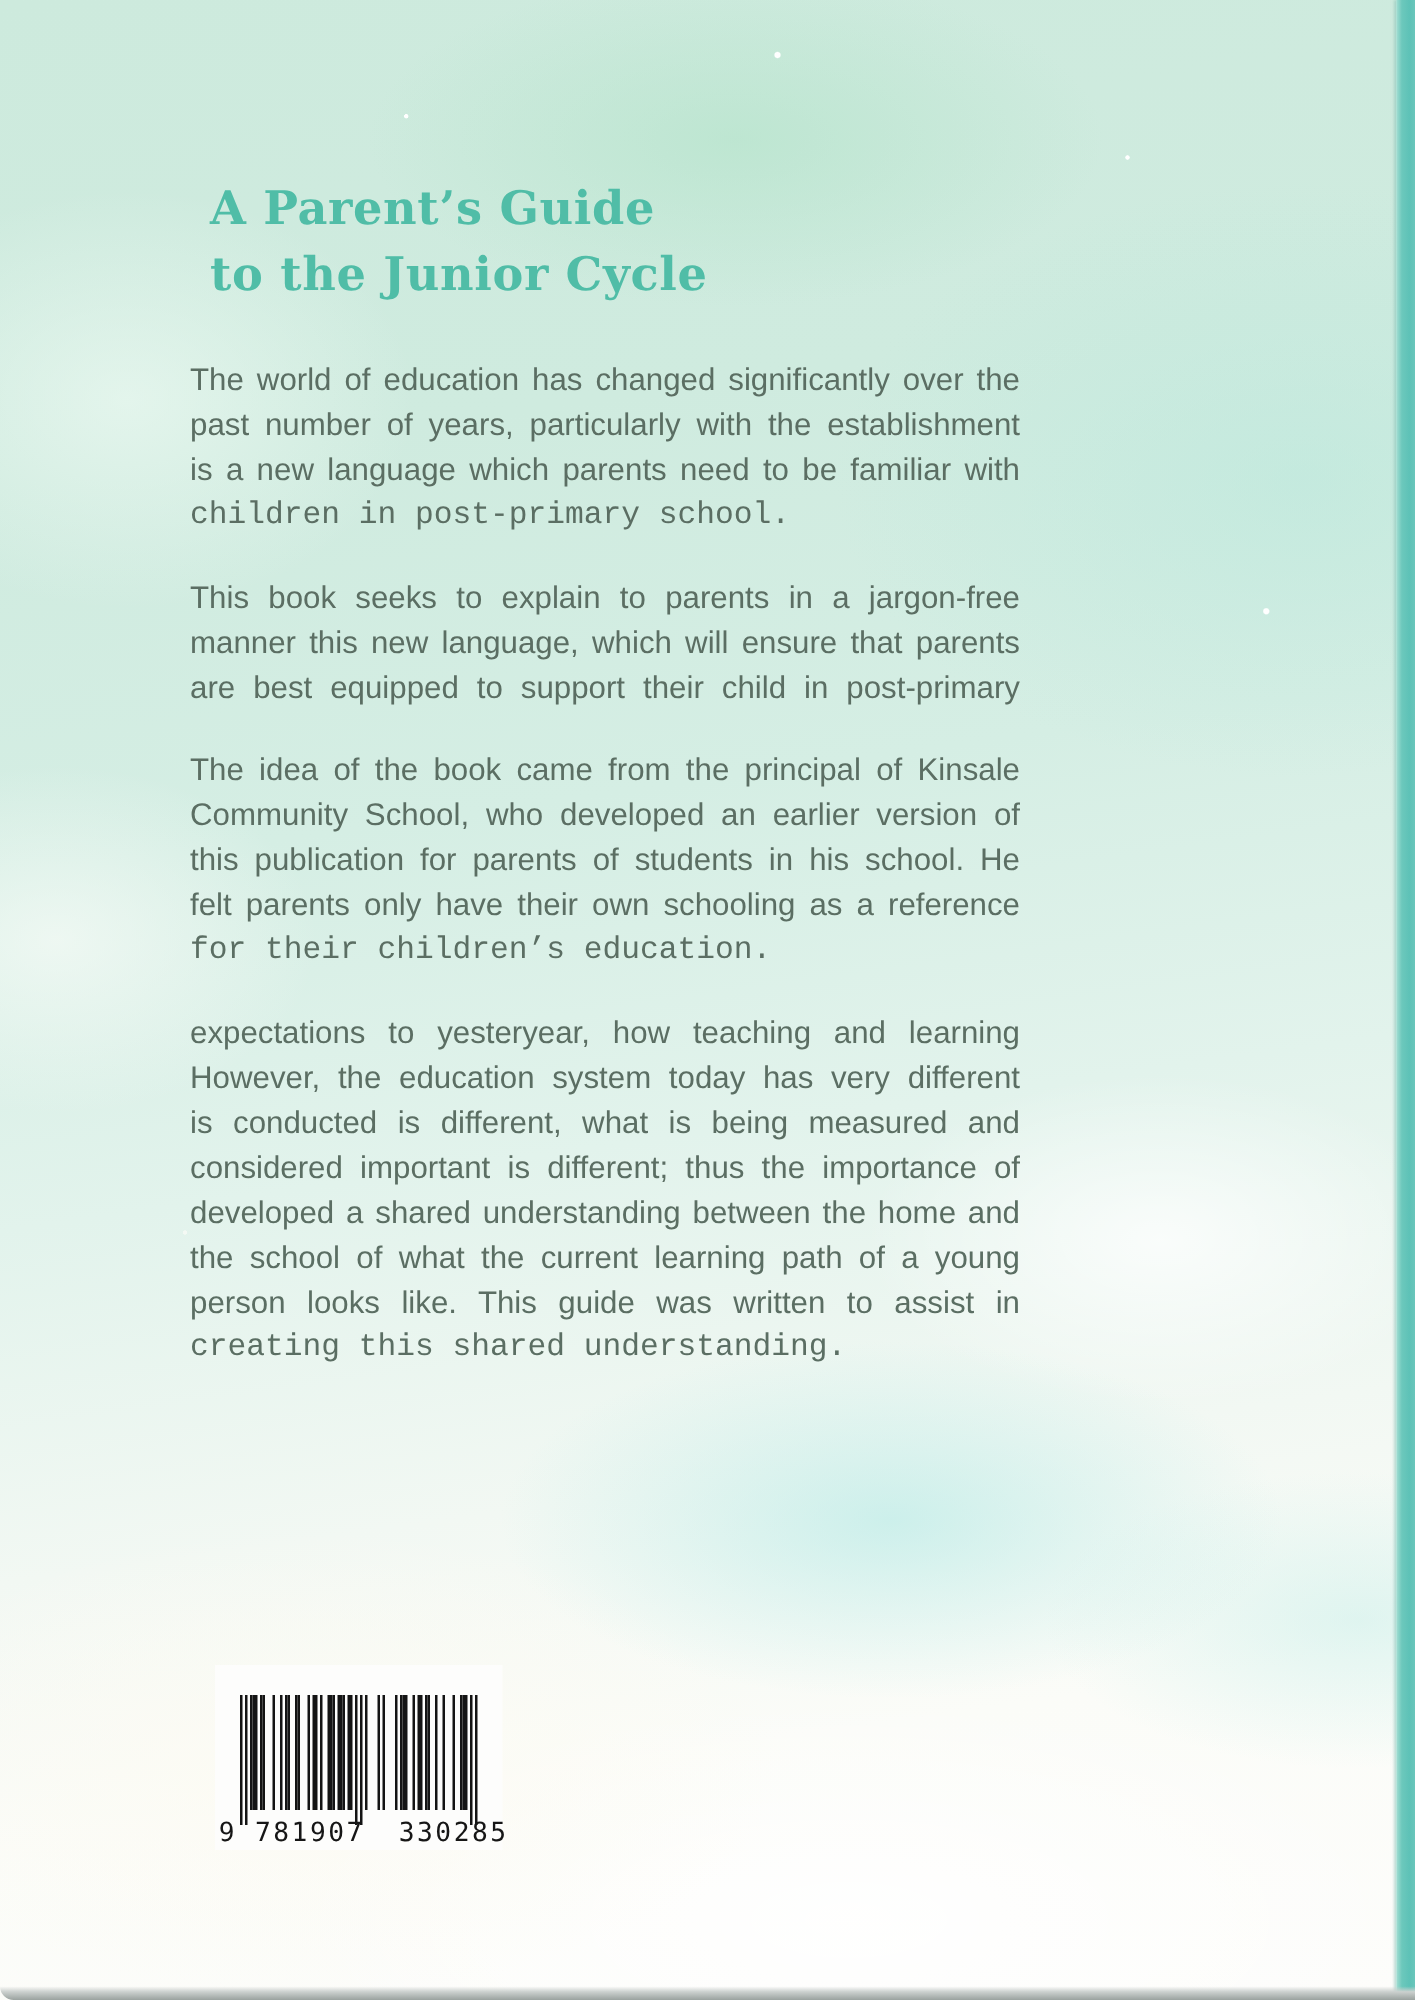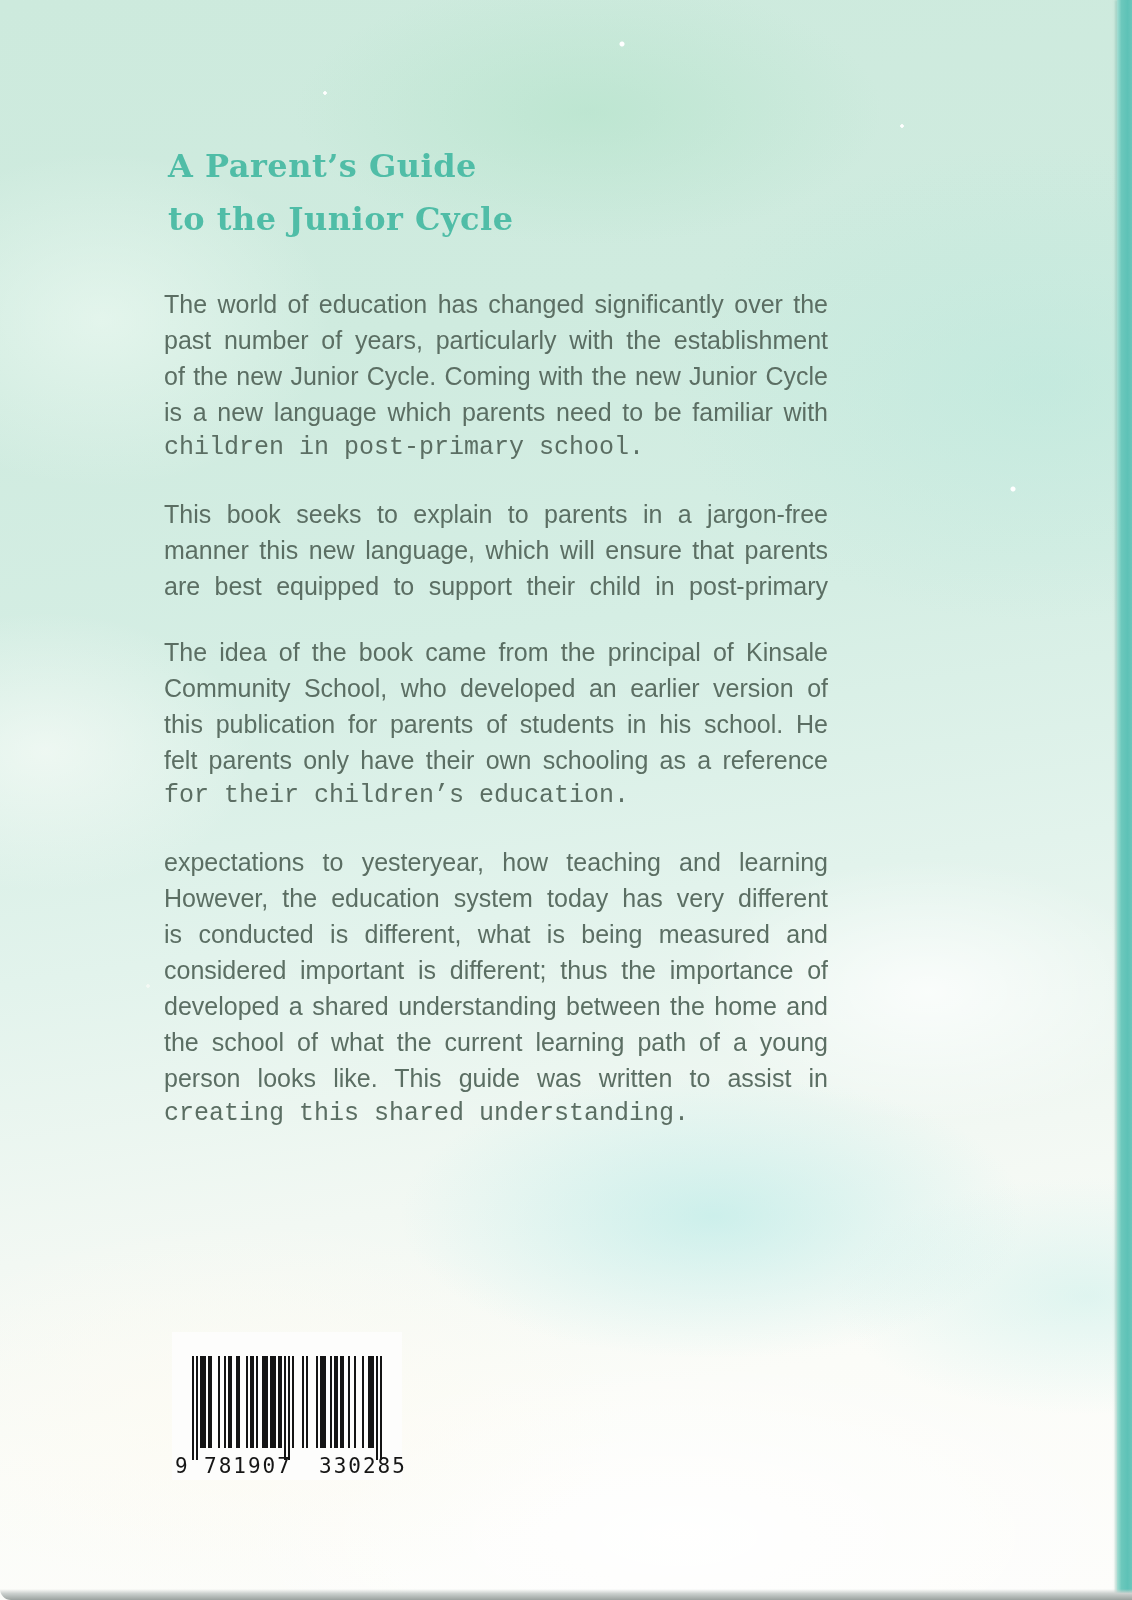--- a/index.html
+++ b/index.html
@@ -32,26 +32,26 @@
       radial-gradient(circle 3px at 622px 44px,  #ffffff 0 2px, rgba(255,255,255,0) 3px),
       radial-gradient(circle 2px at 902px 126px, #ffffff 0 1.5px, rgba(255,255,255,0) 2px),
       radial-gradient(circle 3px at 1013px 489px,#ffffff 0 2px, rgba(255,255,255,0) 3px),
       radial-gradient(circle 2px at 325px 93px,  #ffffff 0 1.5px, rgba(255,255,255,0) 2px),
       radial-gradient(circle 2px at 148px 986px, #f4f9f4 0 1.5px, rgba(255,255,255,0) 2px);
   }
   
   .title{
     position:absolute;left:168px;top:140px;
     font-family:"DejaVu Serif",serif;font-weight:700;
-    font-size:32px;line-height:53px;letter-spacing:.5px;
+    font-size:37px;line-height:53px;letter-spacing:.5px;
     color:var(--title,#50bda7);
   }
   
   .paragraphs{
-    position:absolute;left:164px;top:286px;width:664px;
+    position:absolute;left:152px;top:286px;width:664px;
     color:var(--body-text,#5b6e63);
     font-size:25px;
   }
   .para{margin:0 0 30px 0;}
   .tline{
     height:36px;line-height:36px;overflow:hidden;
     text-align:justify;text-align-last:justify;
   }
   .tline::after{content:"";display:inline-block;width:100%;}
   .tline.last{text-align-last:left;font-family:Liberation Mono, monospace;}
@@ -96,21 +96,20 @@
 
   <div class="title">
     <div>A Parent’s Guide</div>
     <div>to the Junior Cycle</div>
   </div>
 
   <div class="paragraphs">
       <div class="para">
         <div class="tline">The world of education has changed significantly over the</div>
         <div class="tline">past number of years, particularly with the establishment</div>
-        <div class="tline">of the new Junior Cycle. Coming with the new Junior Cycle</div>
         <div class="tline">is a new language which parents need to be familiar with</div>
         <div class="tline last">children in post-primary school.</div>
       </div>
       <div class="para">
         <div class="tline">This book seeks to explain to parents in a jargon-free</div>
         <div class="tline">manner this new language, which will ensure that parents</div>
         <div class="tline">are best equipped to support their child in post-primary</div>
       </div>
       <div class="para">
         <div class="tline">The idea of the book came from the principal of Kinsale</div>

